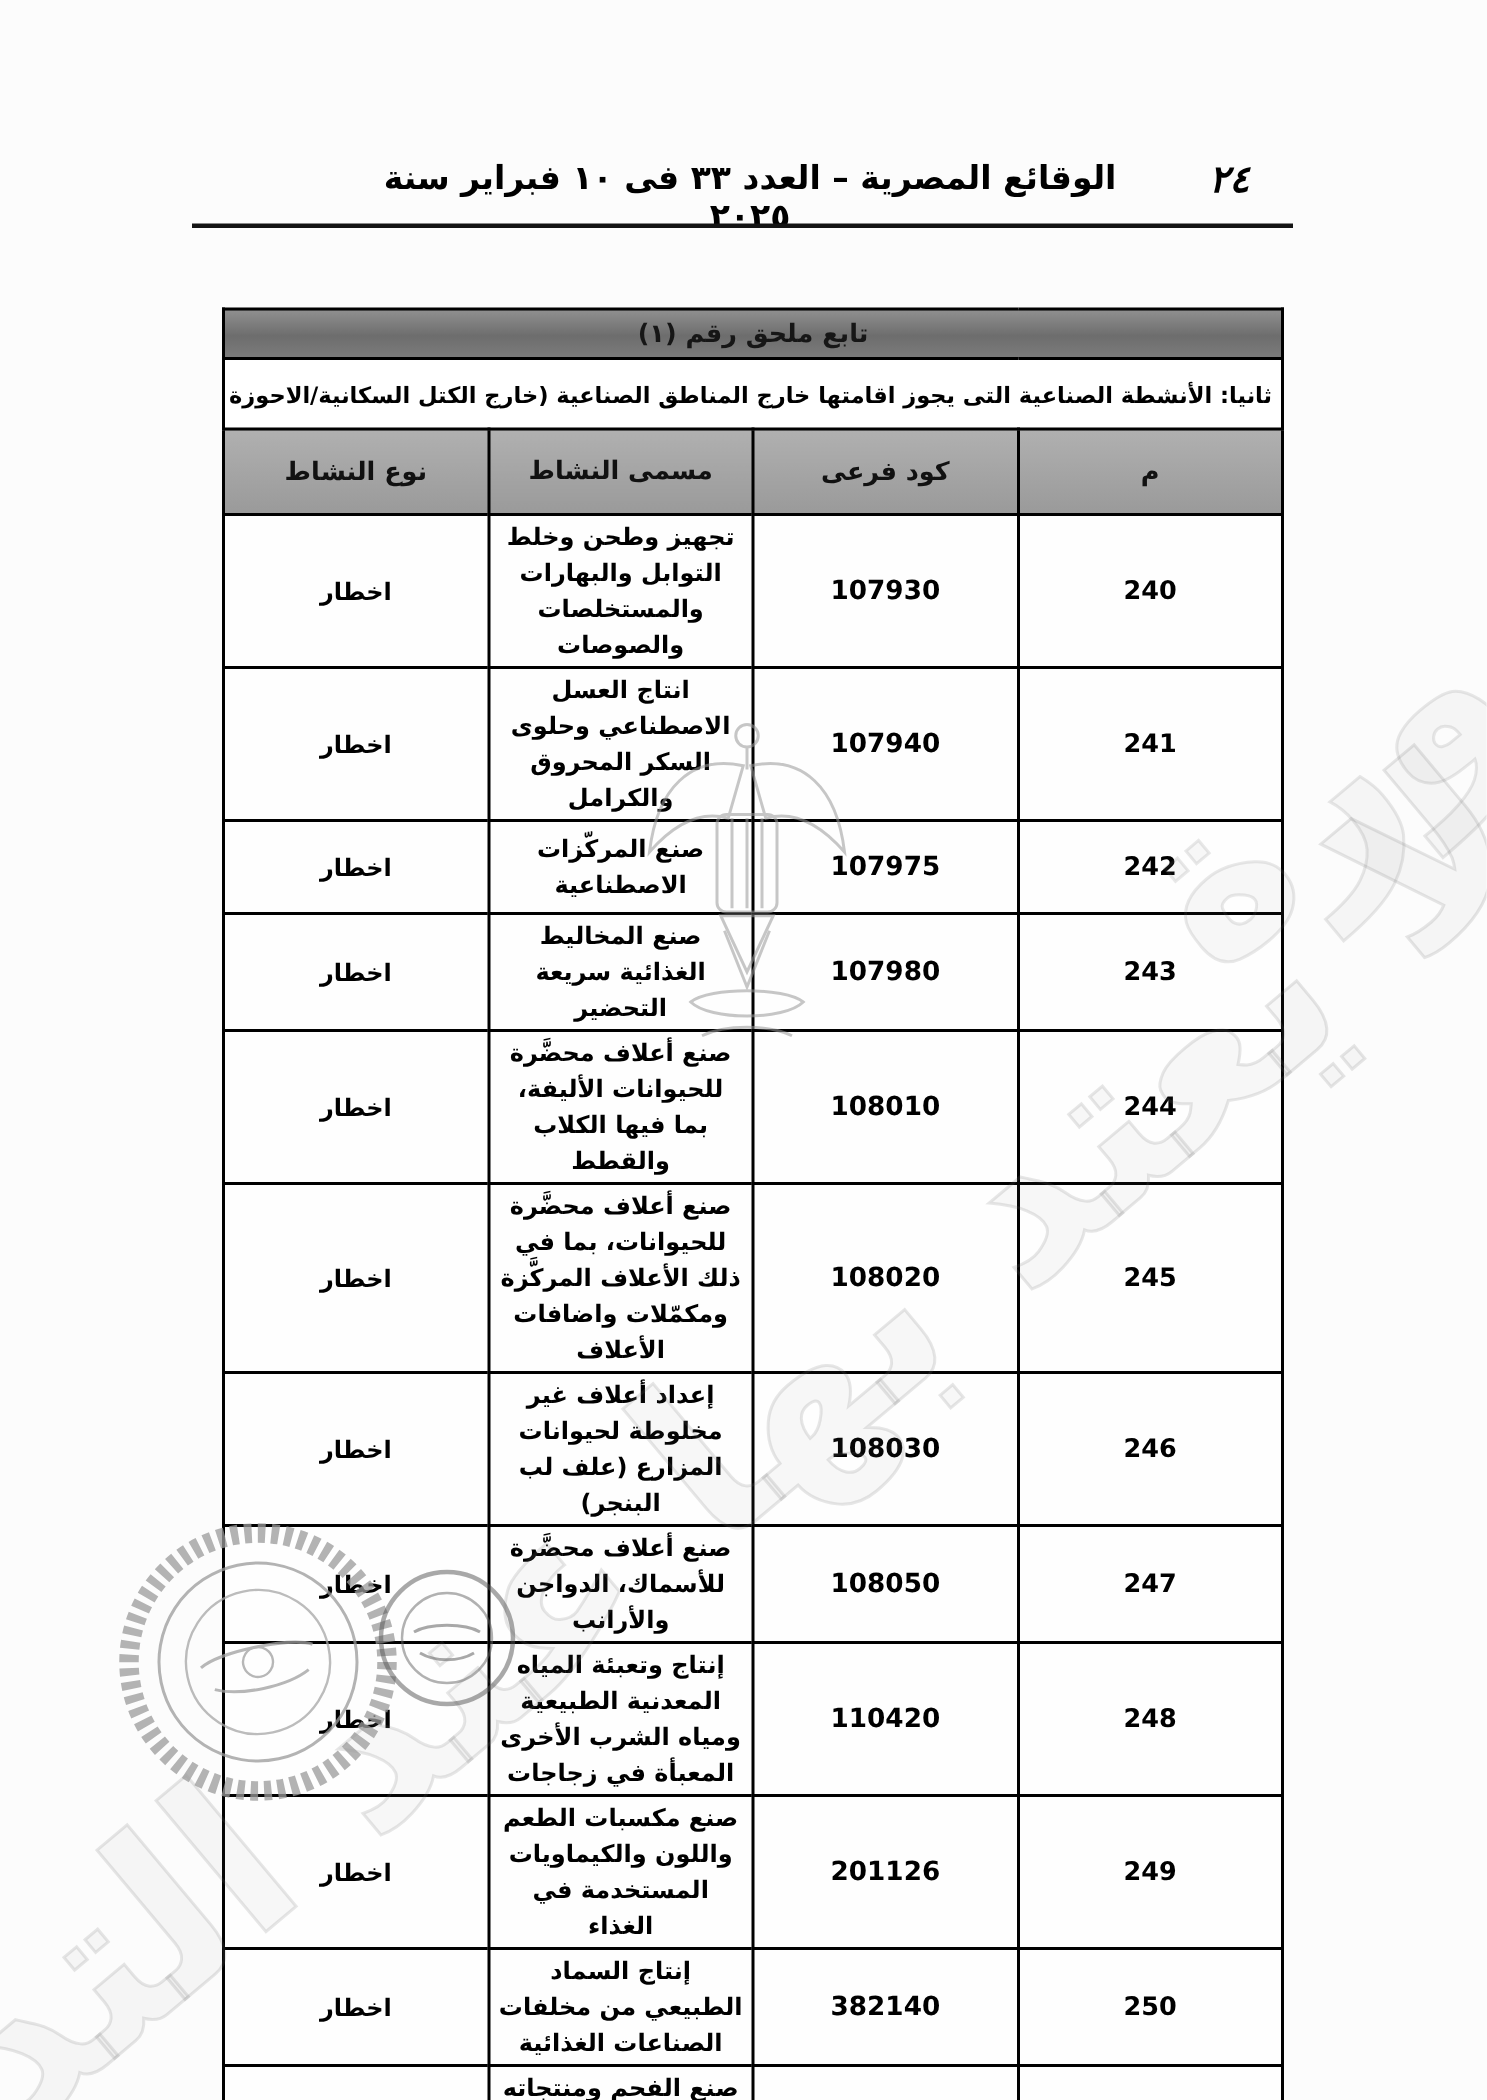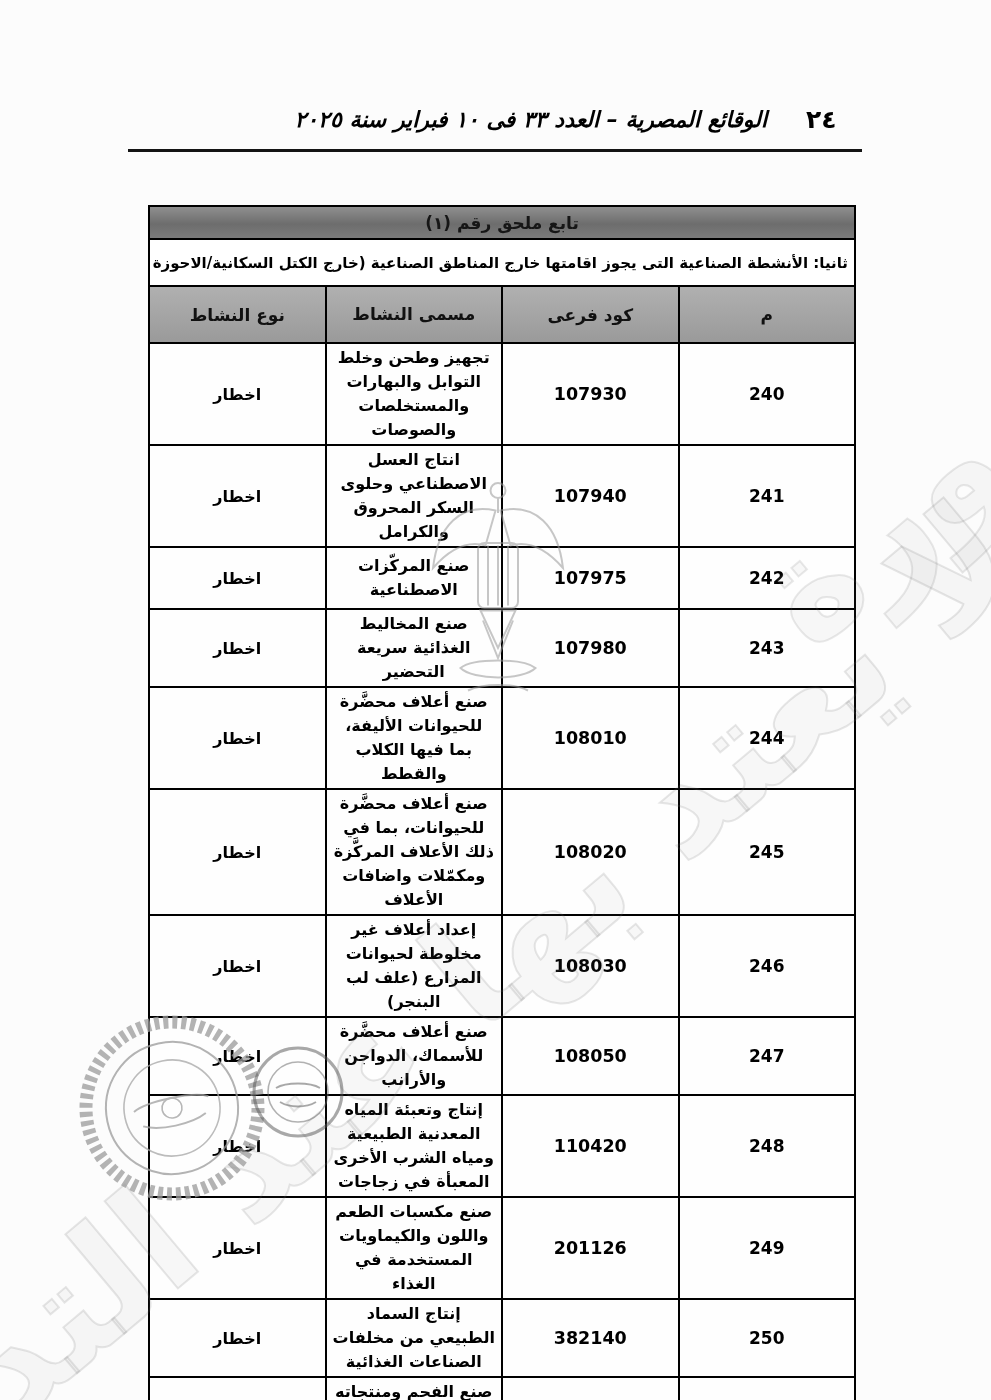--- a/index.html
+++ b/index.html
@@ -8,28 +8,27 @@
     position: relative;
     background: #fcfcfc;
     overflow: hidden;
     font-family: "DejaVu Sans", "Liberation Sans", sans-serif;
     color: #000;
   }
 
   
   .gazette-title {
     position: absolute; top: 107px; left: 233px; width: 534px;
-    direction: rtl;
+    text-align: center; direction: rtl;
     font-size: 22px; font-weight: bold; letter-spacing: 0.3px;
     z-index: 2;
-    font-style: italic;
   }
   .page-number {
     position: absolute; top: 105px; left: 806px;
-    font-size: 25px; font-weight: bold; z-index: 2;
+    font-size: 25px; font-weight: bold; z-index: 2; font-style: italic;
   }
   .header-rule {
     position: absolute; top: 149px; left: 128px; width: 734px; height: 3px;
     background: #141414; z-index: 2;
   }
 
   
   .doc-table {
     position: absolute; top: 205px; left: 148px; width: 708px;
     border-collapse: collapse; direction: rtl; table-layout: fixed;

